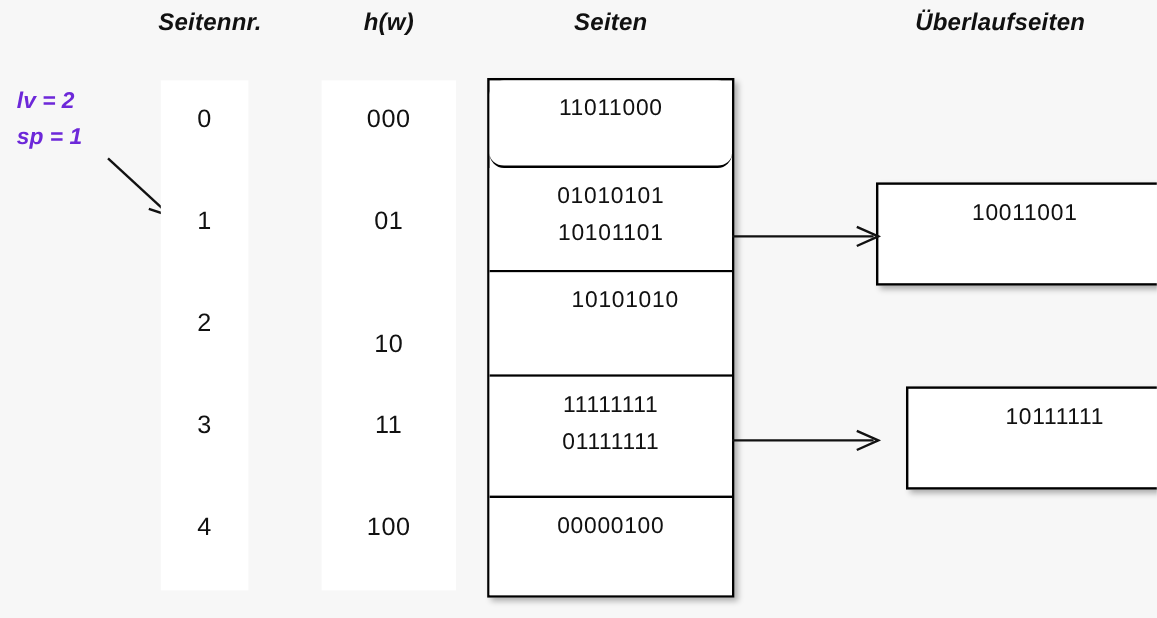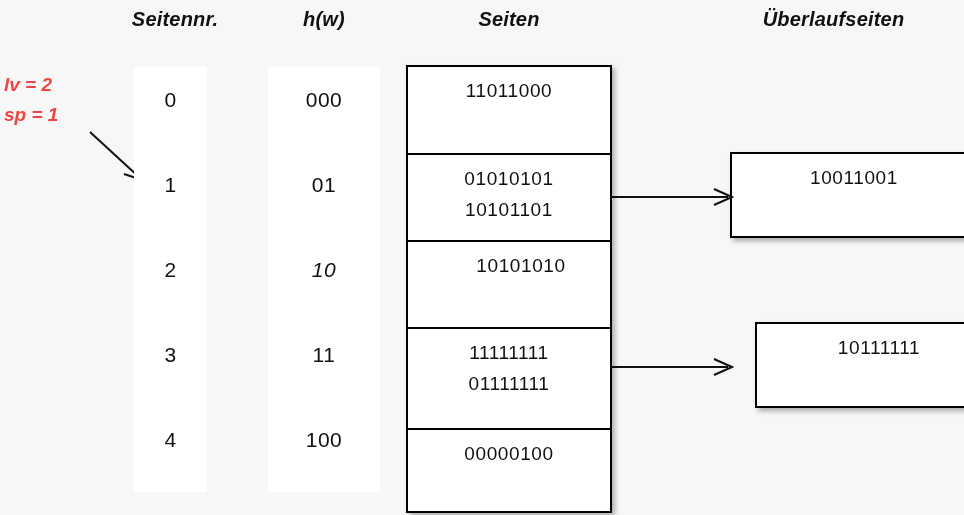--- a/index.html
+++ b/index.html
@@ -32,28 +32,28 @@
     color: #111;
   }
   #hdr-seitennr { left: 110px; top: 8px; width: 130px; }
   #hdr-hw       { left: 268px; top: 8px; width: 112px; }
   #hdr-seiten   { left: 406px; top: 8px; width: 206px; }
   #hdr-ueber    { left: 730px; top: 8px; width: 207px; }
 
   
   #params {
     position: absolute;
-    left: 4px;
+    left: 14px;
     top: 70px;
     font-style: italic;
     font-weight: 700;
     font-size: 19px;
     line-height: 30px;
     white-space: nowrap;
-    color: #ef4444;
+    color: #6d28d9;
   }
   #params .param-line { display: block; }
 
   #pointer-arrow {
     position: absolute;
     left: 88px;
     top: 130px;
     width: 70px;
     height: 60px;
     pointer-events: none;
@@ -166,27 +166,27 @@
   <div class="index-strip" id="strip-seitennr">
       <div class="index-cell" style="top: 21px;">0</div>
       <div class="index-cell" style="top: 106px;">1</div>
       <div class="index-cell" style="top: 191px;">2</div>
       <div class="index-cell" style="top: 276px;">3</div>
       <div class="index-cell" style="top: 361px;">4</div>
     </div>
   <div class="index-strip" id="strip-hw">
       <div class="index-cell" style="top: 21px;">000</div>
       <div class="index-cell" style="top: 106px;">01</div>
-      <div class="index-cell" style="top: 191px; font-style: italic;">10</div>
+      <div class="index-cell" style="top: 208px;">10</div>
       <div class="index-cell" style="top: 276px;">11</div>
       <div class="index-cell" style="top: 361px;">100</div>
     </div>
 
   <div id="seiten-table">
-      <div class="page-row" style="height: 88px;">
+      <div class="page-row" style="height: 73px; border-radius: 12px;">
         <span class="rec">11011000</span>
       </div>
       <div class="page-row" style="height: 87px;">
         <span class="rec">01010101</span>
         <span class="rec">10101101</span>
       </div>
       <div class="page-row" style="height: 87px; padding-left: 24px;">
         <span class="rec">10101010</span>
       </div>
       <div class="page-row" style="height: 101px;">

